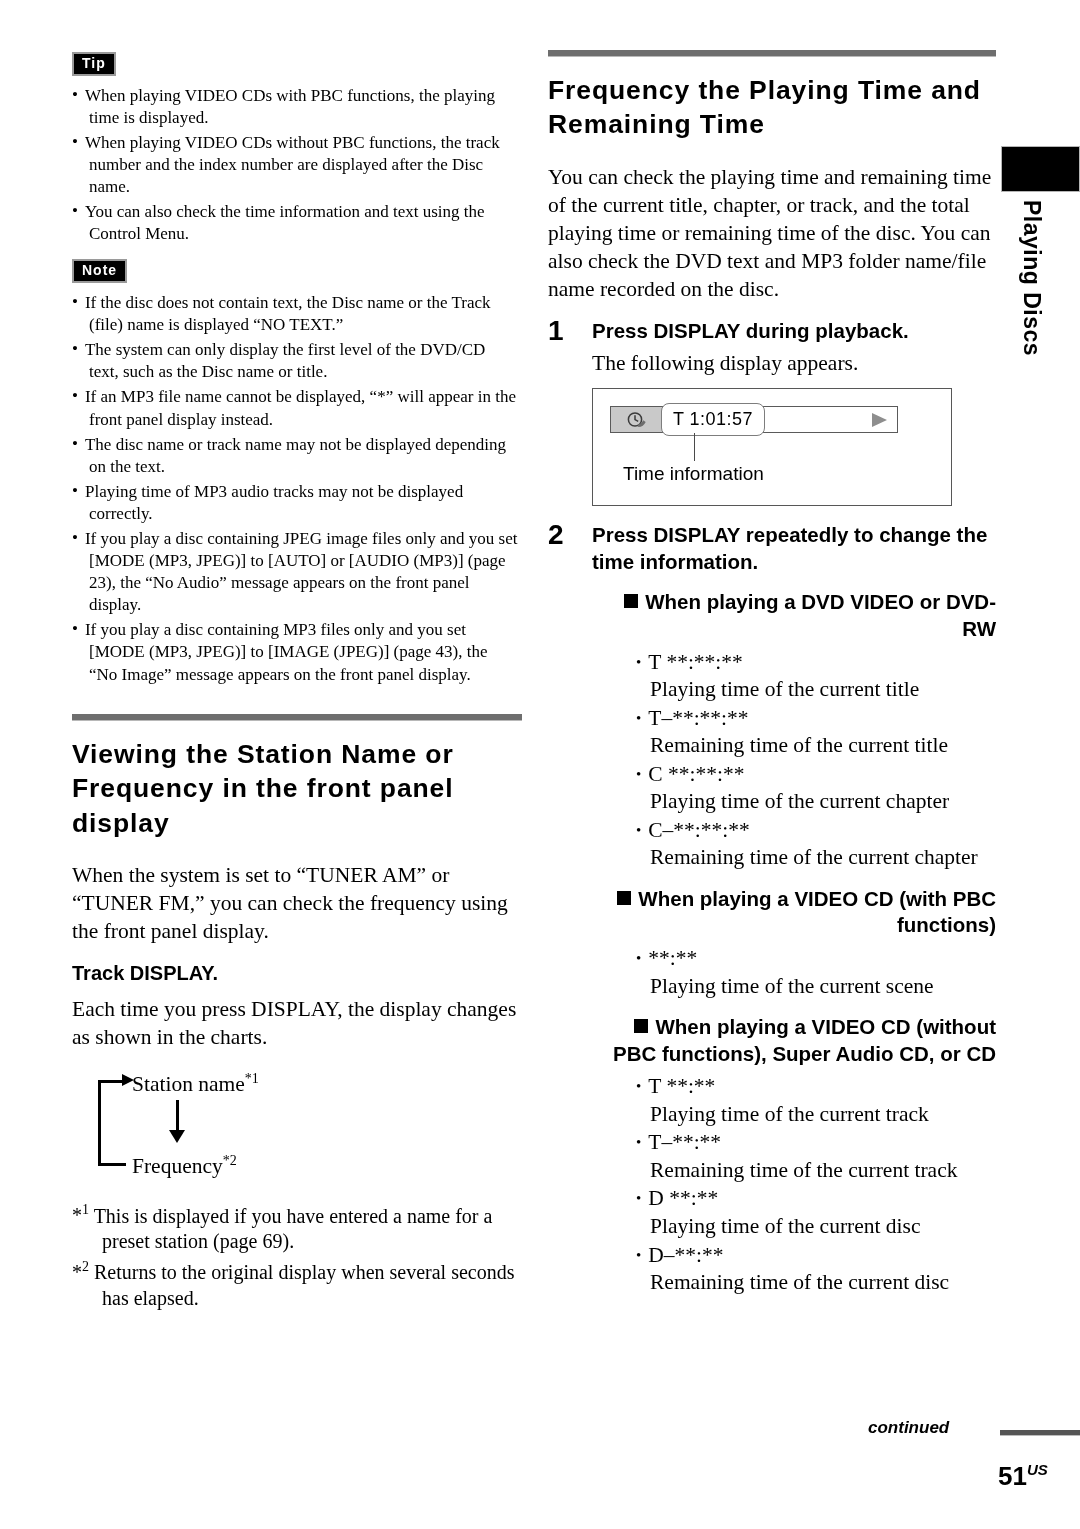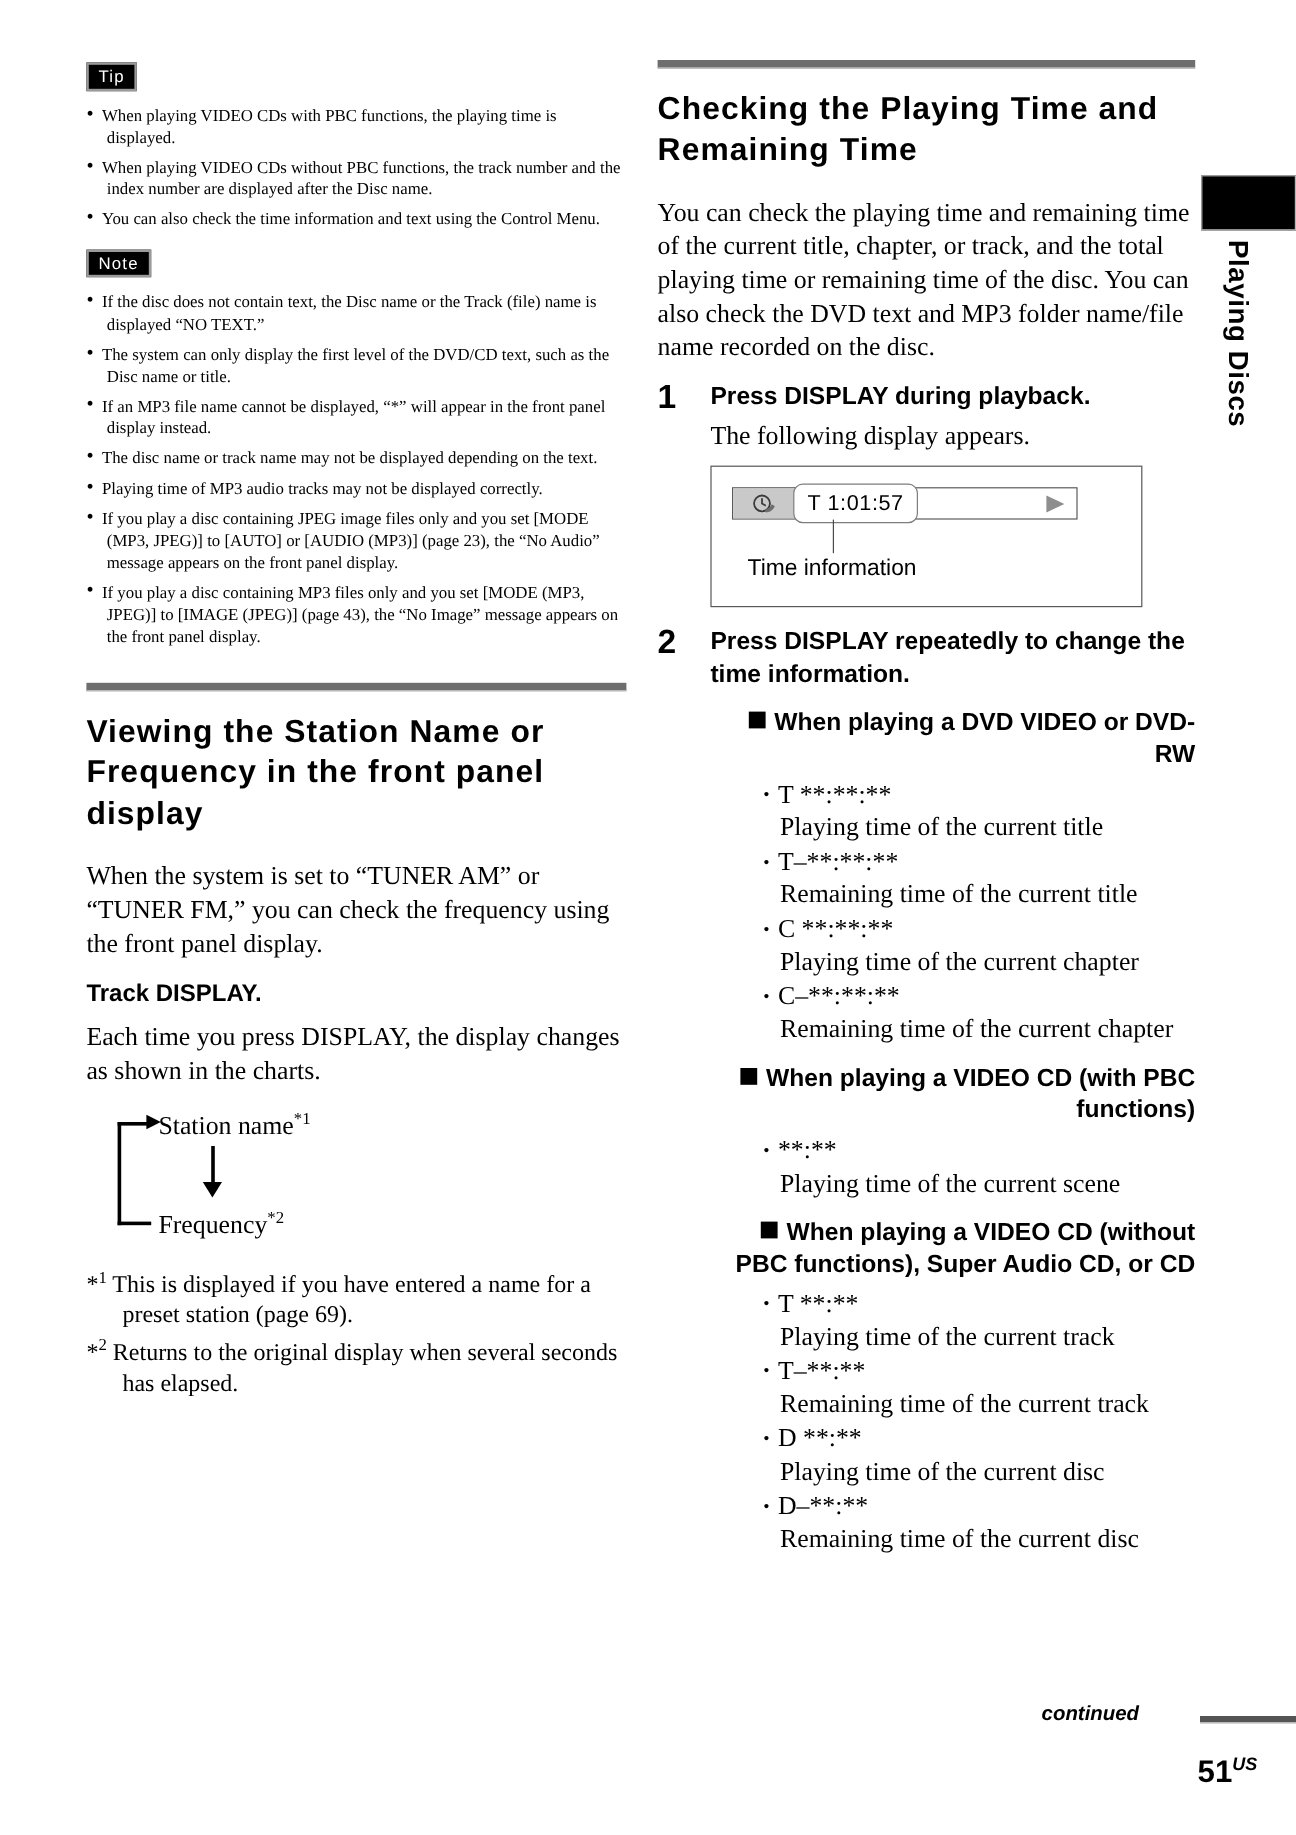--- a/index.html
+++ b/index.html
@@ -45,21 +45,21 @@
     margin-bottom: 16px;
     width: 100%;
   }
 
   
   .badge {
     display: inline-block;
     background: #000000;
     color: #ffffff;
     font-family: "Liberation Sans", "DejaVu Sans", sans-serif;
-    font-weight: normal;
+    font-weight: bold;
     font-size: 14px;
     letter-spacing: 1px;
     padding: 2px 8px 3px 8px;
     border: 2px solid #9a9a9a;
     line-height: 1.05;
   }
   .badge-wrap { margin: 0 0 8px 0; }
 
   
   .para {
@@ -68,21 +68,21 @@
     margin: 0 0 14px 0;
     text-align: left;
   }
 
   ul.bullets {
     list-style: none;
     margin: 0 0 10px 0;
     padding: 0;
   }
   ul.bullets > li {
-    font-size: 14px;
+    font-size: 17px;
     line-height: 1.30;
     margin: 0 4px 2px 0;
     padding-left: 17px;
     text-indent: -17px;
   }
   ul.bullets > li::before {
     content: "\2022";
     margin-right: 7px;
     font-size: 17px;
     vertical-align: 1px;
@@ -431,21 +431,21 @@
     <p class="fnote"><span class="mk">*<span class="sup">1</span></span> <span>This is displayed if you have entered a name for a preset station (page 69).</span></p>
 
     <p class="fnote"><span class="mk">*<span class="sup">2</span></span> <span>Returns to the original display when several seconds has elapsed.</span></p>
 
   </div>
 
   <div class="col-right">
 
     <div class="sec-rule"></div>
 
-    <h2 class="sec-title">Checking the Playing Time and Remaining Time</h2>
+    <h2 class="sec-title">Frequency the Playing Time and Remaining Time</h2>
 
     <p class="para">You can check the playing time and remaining time of the current title, chapter, or track, and the total playing time or remaining time of the disc. You can also check the DVD text and MP3 folder name/file name recorded on the disc.</p>
 
     <div class="step">
       <span class="num">1</span>
       <div class="step-title">Press DISPLAY during playback.</div>
       <div class="step-body">The following display appears.</div>
     </div>
 
     <div class="disp-box">

